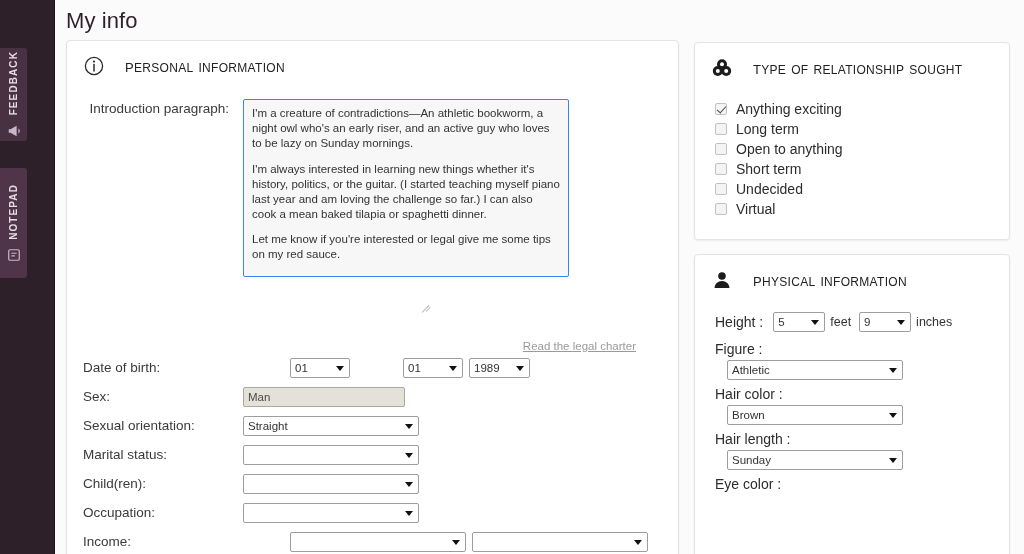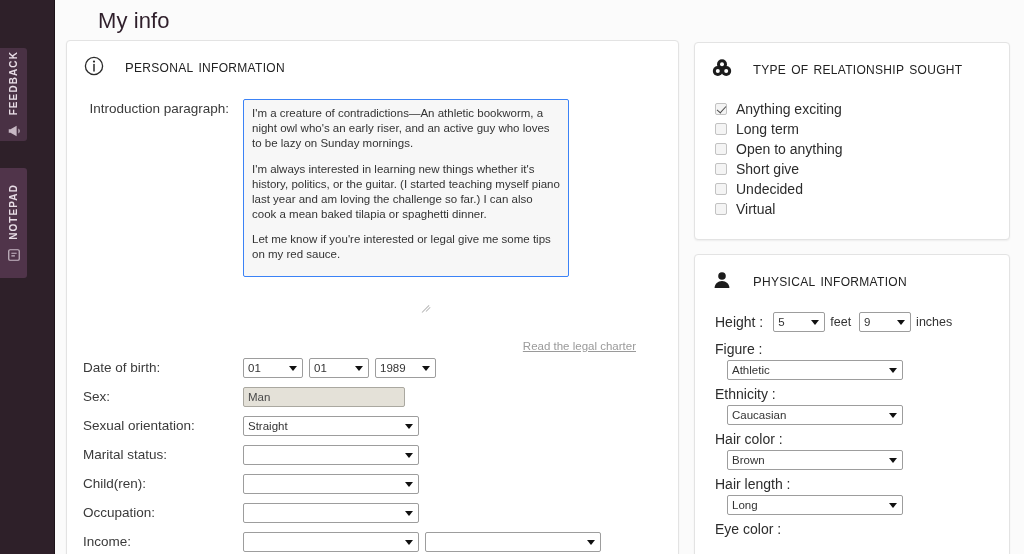--- a/index.html
+++ b/index.html
@@ -46,21 +46,21 @@
     font-weight: 600;
     white-space: nowrap;
   }
   .rail-ico { width: 14px; height: 14px; opacity: .85; }
   .rail-ico svg { display:block; width:14px; height:14px; fill:#ddd0db; }
 
   
   .page-title {
     position: absolute; left: 66px; top: 8px;
     font-size: 22px; color: #2f1f2b;
-    font-weight: 400; letter-spacing: .1px; margin-left: 32px;
+    font-weight: 400; letter-spacing: .1px;
   }
 
   
   .card {
     position: absolute;
     background: #ffffff;
     border: 1px solid #e3e3e3;
     border-radius: 4px;
     box-shadow: 0 1px 2px rgba(0,0,0,.06);
   }
@@ -156,21 +156,21 @@
     border-right: 4px solid transparent;
     border-top: 5px solid #111;
   }
   .sel span { display:block; }
   .txt { background: #e4e1d8; border-color:#aaa8a0; color:#4a4a4a; cursor:default; }
 
   .w-dd  { width: 60px; }
   .w-yy  { width: 61px; }
   .w-med { width: 176px; }
   .w-inc2{ width: 176px; }
-  .gap6 { margin-right: 6px; }
+  .gap6 { margin-right: 6px; margin-left: 47px; }
 
   
   .cb-list { padding: 14px 0 0 20px; }
   .cb-row {
     display: flex; align-items: center;
     height: 20px; gap: 9px; cursor: pointer;
   }
   .cb {
     width: 12px; height: 12px; flex: 0 0 12px;
     border: 1px solid #c2c2c2;
@@ -339,21 +339,21 @@
       <div class="cb-row">
         <span class="cb"></span>
         <span class="cb-label">Long term</span>
       </div>
       <div class="cb-row">
         <span class="cb"></span>
         <span class="cb-label">Open to anything</span>
       </div>
       <div class="cb-row">
         <span class="cb"></span>
-        <span class="cb-label">Short give</span>
+        <span class="cb-label">Short term</span>
       </div>
       <div class="cb-row">
         <span class="cb"></span>
         <span class="cb-label">Undecided</span>
       </div>
       <div class="cb-row">
         <span class="cb"></span>
         <span class="cb-label">Virtual</span>
       </div>
     </div>
@@ -382,38 +382,32 @@
         <span class="unit">inches</span>
       </div>
 
       <div class="ph-group">
         <span class="plabel">Figure :</span>
         <div class="sel w-ph">
             <span>Athletic</span>
           </div>
       </div>
 
-      <div class="ph-group">
-        <span class="plabel">Ethnicity :</span>
-        <div class="sel w-ph">
-            <span>Caucasian</span>
-          </div>
-      </div>
 
       <div class="ph-group">
         <span class="plabel">Hair color :</span>
         <div class="sel w-ph">
             <span>Brown</span>
           </div>
       </div>
 
       <div class="ph-group">
         <span class="plabel">Hair length :</span>
         <div class="sel w-ph">
-            <span>Long</span>
+            <span>Sunday</span>
           </div>
       </div>
 
       <div class="ph-group">
         <span class="plabel">Eye color :</span>
       </div>
     </div>
   </div>
 
 </div>

